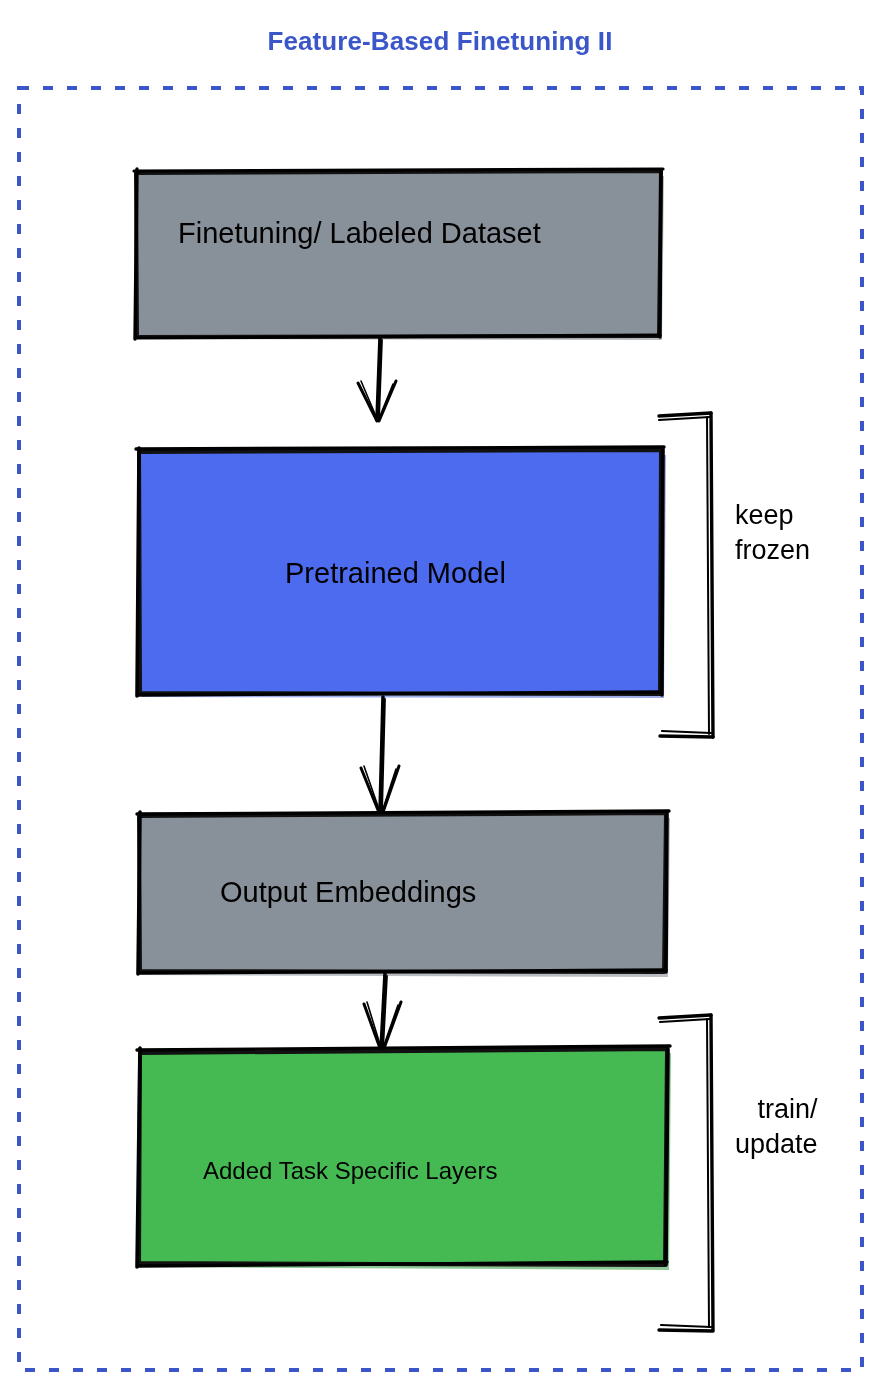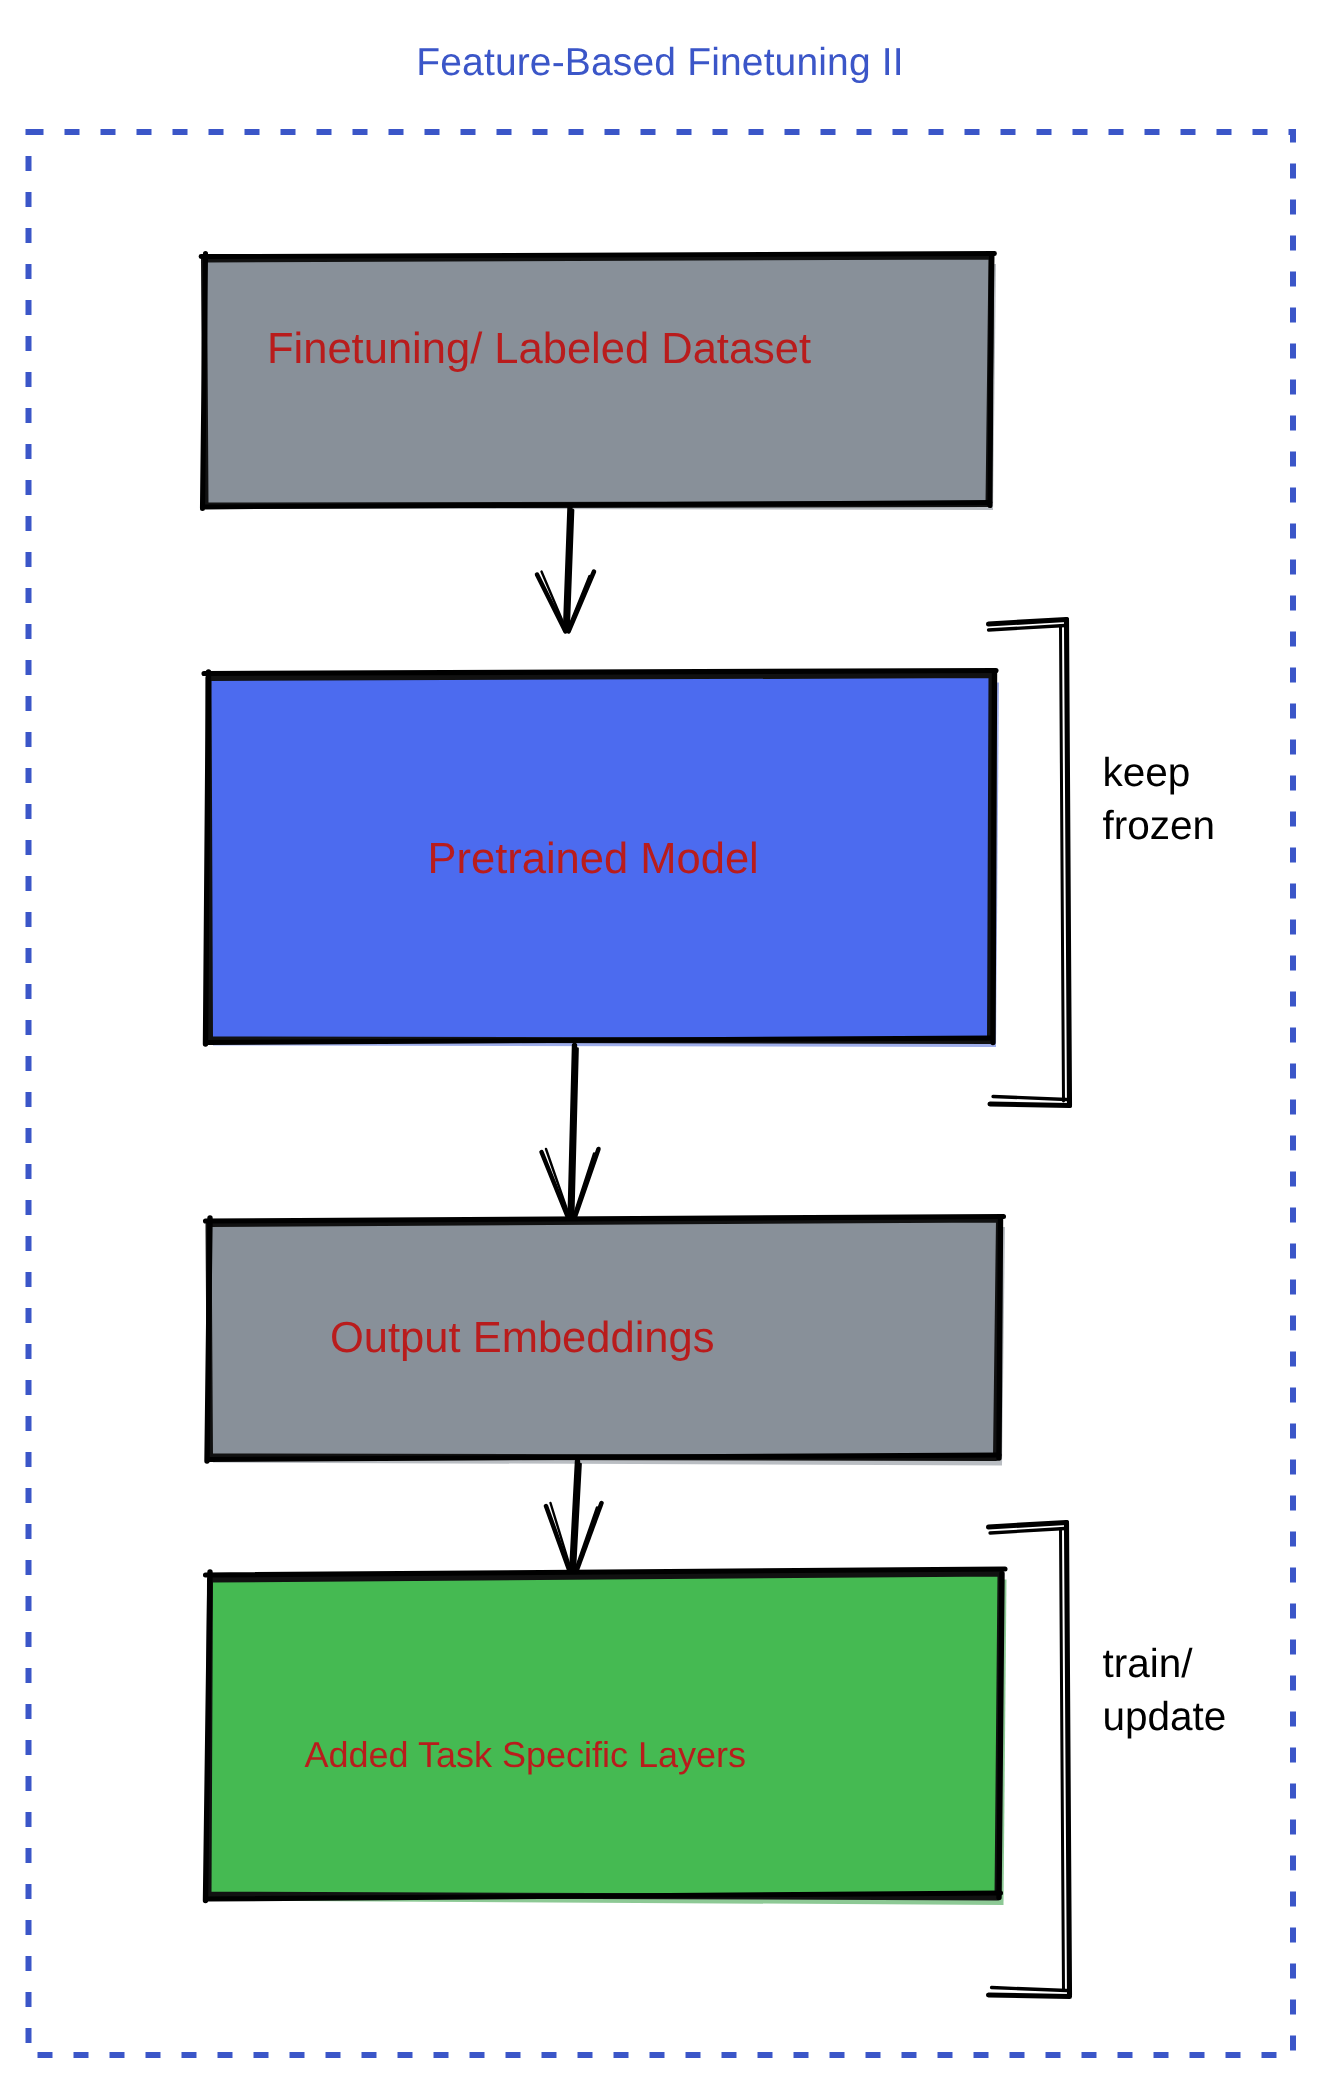--- a/index.html
+++ b/index.html
@@ -27,29 +27,29 @@
     height: 1393px;
   }
   .title-text {
     position: absolute;
     left: 0;
     top: 26px;
     width: 880px;
     text-align: center;
     font-family: "Liberation Sans", sans-serif;
     font-size: 26px;
-    font-weight: 400;
+    font-weight: 700;
     color: #3B56C8;
     letter-spacing: 0.1px;
     white-space: nowrap;
   }
   .node-label {
     position: absolute;
     font-family: "Liberation Sans", sans-serif;
-    color: #b91c1c;
+    color: #000000;
     white-space: nowrap;
     line-height: 1.05;
   }
   #label-dataset {
     left: 178px;
     top: 218px;
     font-size: 29px;
   }
   #label-pretrained {
     left: 285px;
@@ -75,20 +75,21 @@
     line-height: 1.28;
     white-space: pre-line;
   }
   #annot-keep-frozen {
     left: 735px;
     top: 498px;
   }
   #annot-train-update {
     left: 735px;
     top: 1092px;
+    text-align: right;
   }
 </style>
 </head>
 <body>
 
 <div id="stage">
 
   <svg id="diagram-svg" viewBox="0 0 880 1393" xmlns="http://www.w3.org/2000/svg">
 
     <rect x="19" y="88" width="843" height="1282" fill="none" stroke="#3B56C8" stroke-width="4" stroke-dasharray="10 14" stroke-linecap="butt"></rect>

